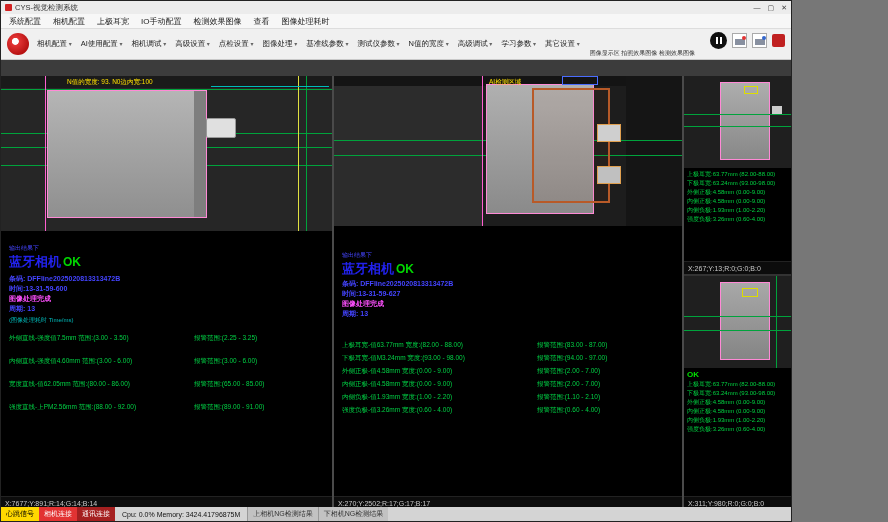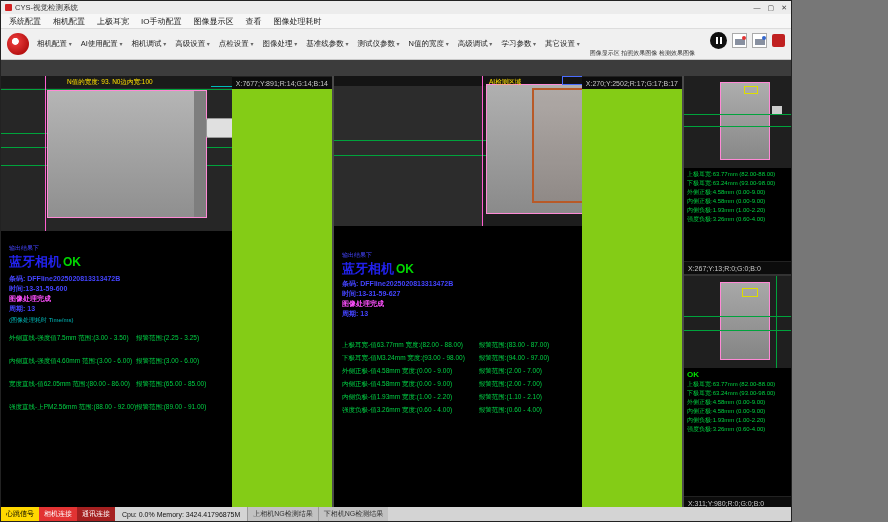--- a/index.html
+++ b/index.html
@@ -32,21 +32,21 @@
   .cam-btn{width:15px;height:15px;background:#fff;border:1px solid #aaa;position:relative;}
   .cam-glyph{position:absolute;left:2px;top:5px;width:10px;height:6px;background:#8890a0;}
   .cam-glyph::after{content:"";position:absolute;right:-1px;top:-3px;width:4px;height:4px;border-radius:50%;}
   .cam-glyph.red::after{background:#e23333;}
   .cam-glyph.blue::after{background:#3366cc;}
   .seal{width:13px;height:13px;background:#c02020;border-radius:2px;}
 
   
   .main{position:absolute;top:75px;left:0;width:888px;height:433px;display:flex;background:#000;}
   .vsep{width:2px;background:#4a4a4a;flex:none;}
-  .cam-panel{display:flex;flex-direction:row;background:#84cc16;flex:none;}
+  .cam-panel{display:flex;flex-direction:column;background:#84cc16;flex:none;}
   .cam-view{position:relative;flex:1;background:#000;overflow:hidden;}
   .coord{height:13px;background:#0c0c0c;color:#c8c8c8;font-size:7px;display:flex;align-items:center;padding:0 4px;border-top:1px solid #222;flex:none;}
 
   .cam-img{position:absolute;left:0;top:0;right:0;}
   .hl{position:absolute;left:0;right:0;height:1px;background:#00a33c;}
   .vlv{position:absolute;top:0;bottom:0;width:1px;}
   .img-label{position:absolute;font-size:6.5px;color:#ffe000;white-space:nowrap;}
 
   .ov{position:absolute;left:8px;white-space:nowrap;}
   .ov-caption{font-size:6px;color:#4444ff;}
@@ -102,21 +102,21 @@
       <span class="winbtn">▢</span>
       <span class="winbtn">✕</span>
     </span>
   </div>
 
   <div class="menubar">
     <span class="menu-item">系统配置</span>
     <span class="menu-item">相机配置</span>
     <span class="menu-item">上极耳宽</span>
     <span class="menu-item">IO手动配置</span>
-    <span class="menu-item">图像显示区</span>
+    <span class="menu-item">检测效果图像</span>
     <span class="menu-item">查看</span>
     <span class="menu-item">图像处理耗时</span>
   </div>
 
 
   <div class="toolbar">
     <div class="logo"></div>
     <div class="tabs">
       <span class="tab">相机配置</span>
       <span class="tab">AI使用配置</span>

